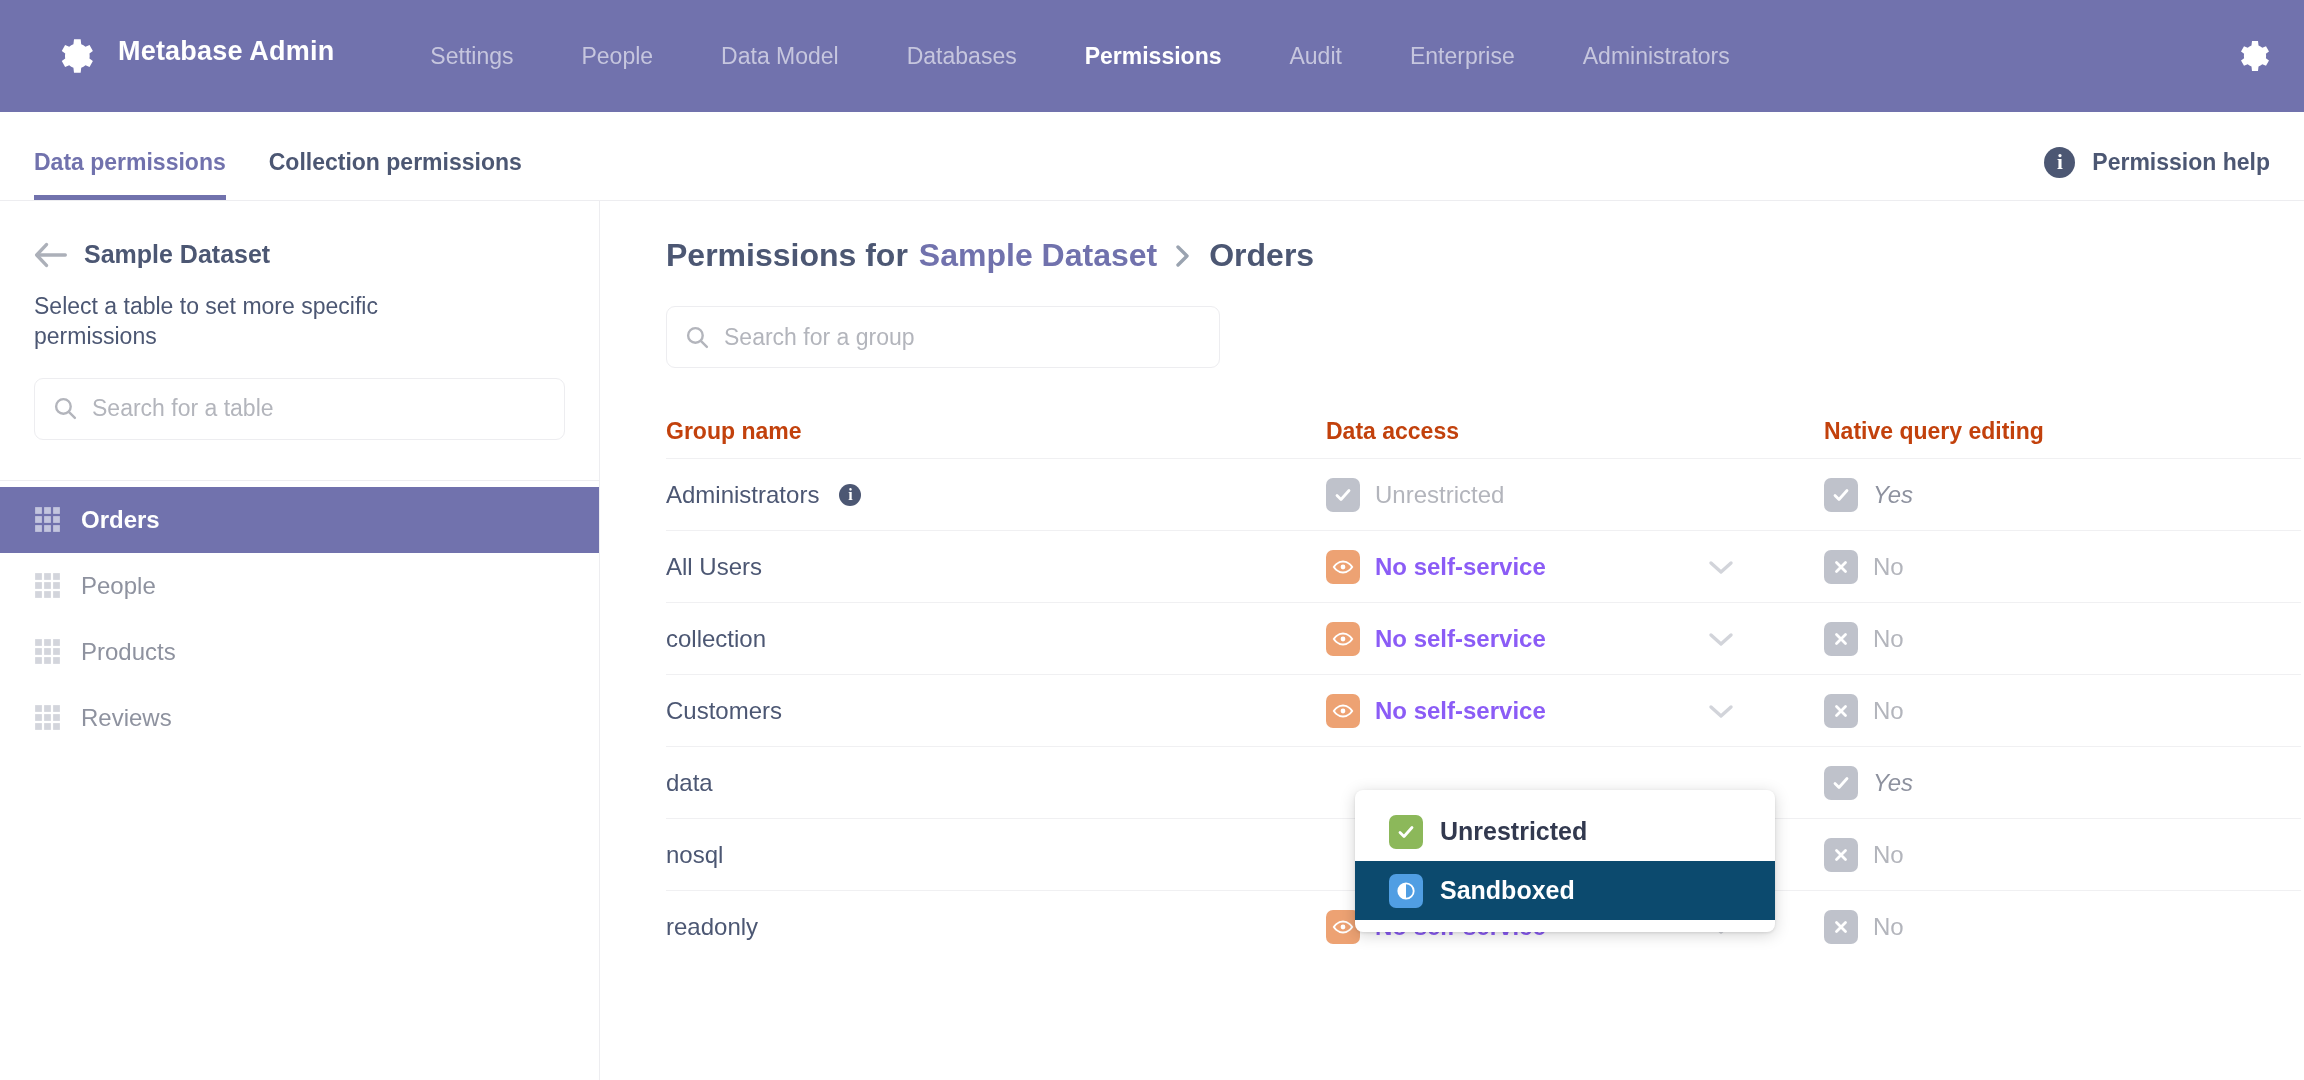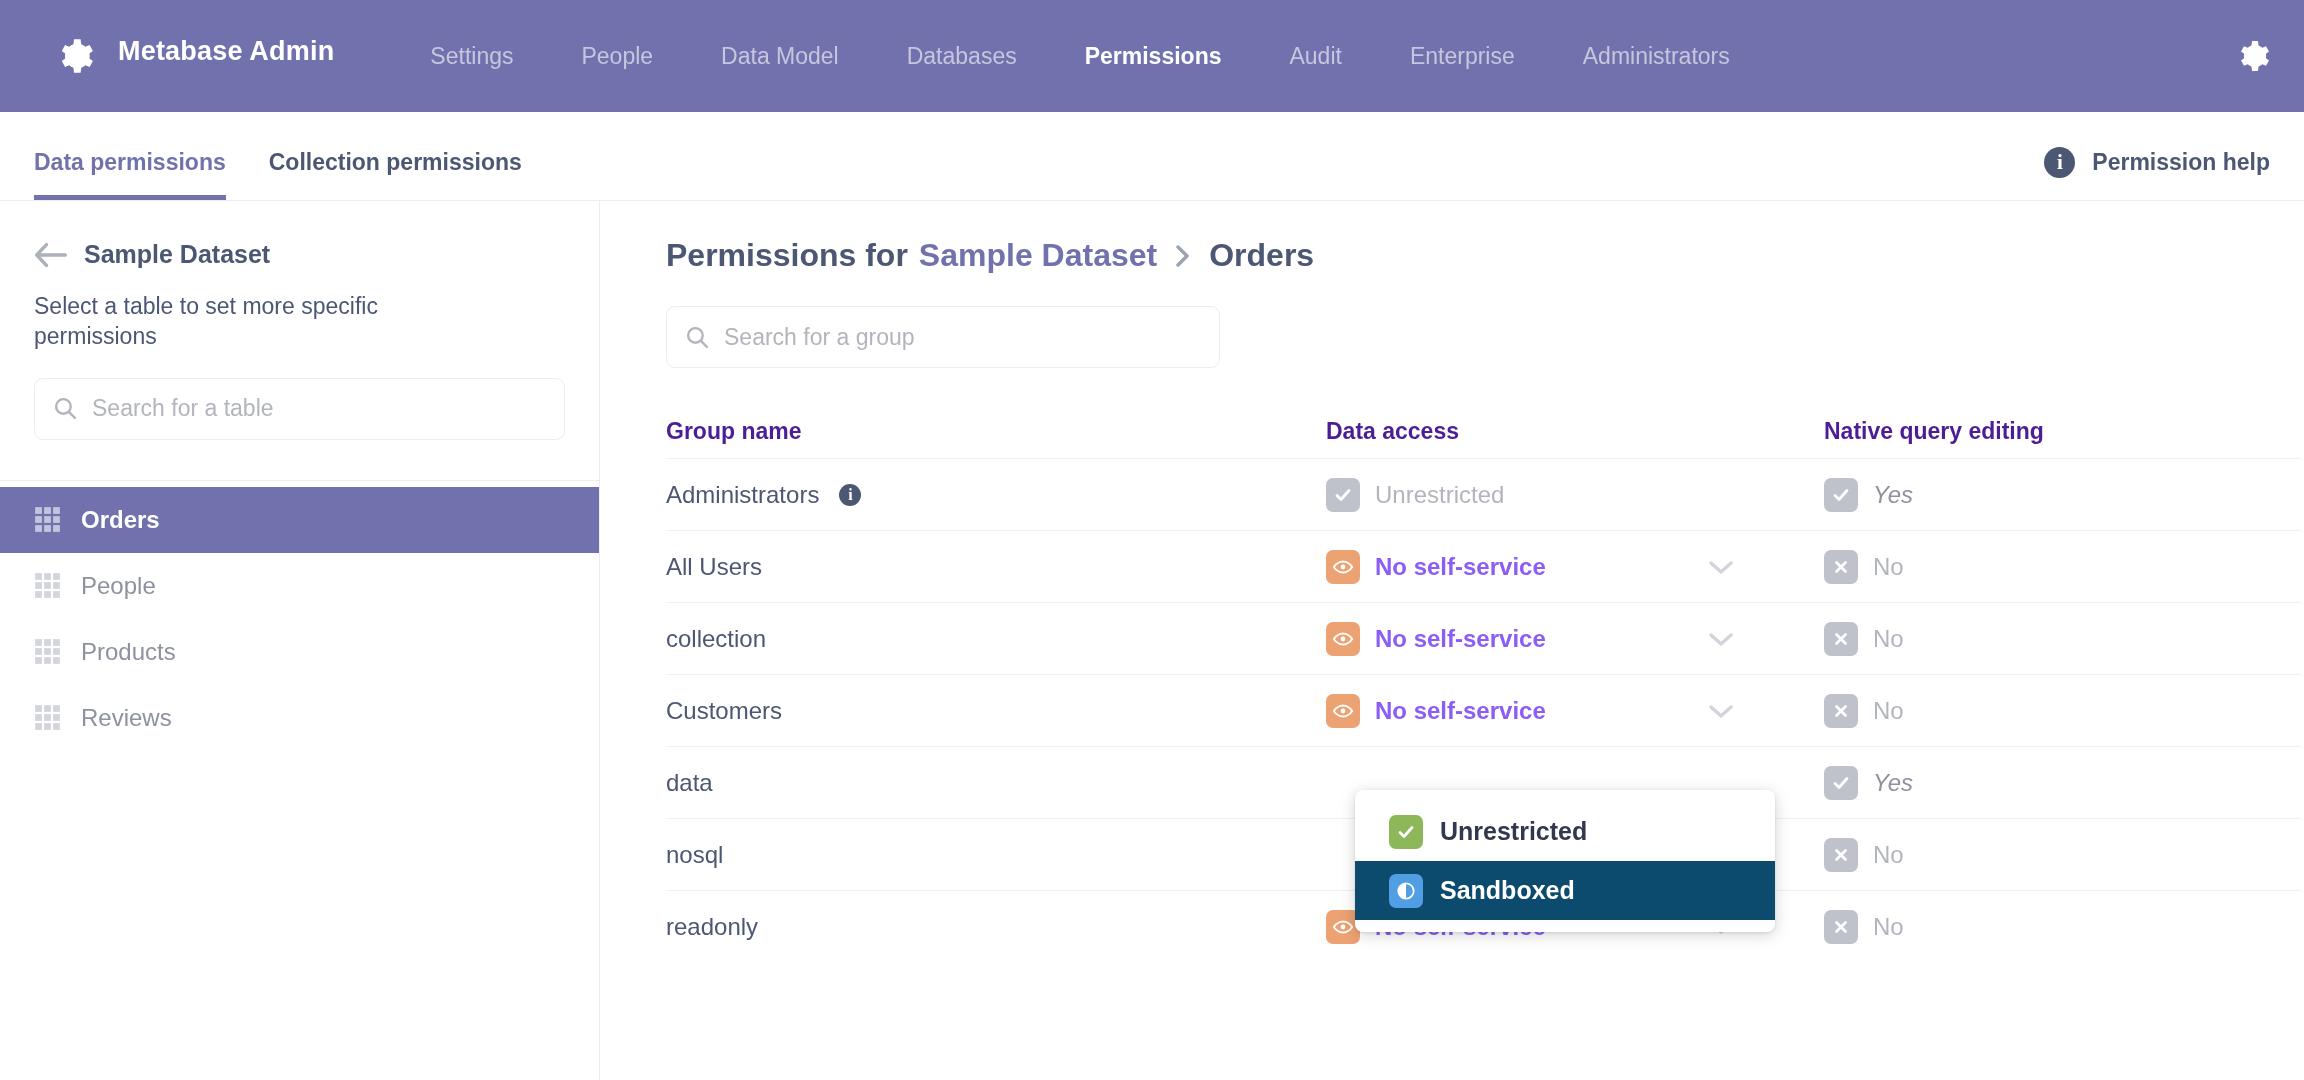--- a/index.html
+++ b/index.html
@@ -151,21 +151,21 @@
     border-radius: 9px;
     display: flex; align-items: center;
     padding: 0 18px; gap: 14px;
     cursor: text;
   }
 
   
   .ptable { margin-top: 36px; width: 1635px; }
   .th-row { display: flex; align-items: center; height: 54px; }
   .th {
-    font-size: 23px; font-weight: bold; color: #4c1d95;
+    font-size: 23px; font-weight: bold; color: #c2410c;
   }
   .col-group { width: 660px; flex: 0 0 660px; }
   .col-access { width: 498px; flex: 0 0 498px; }
   .col-native { width: 420px; flex: 0 0 420px; }
 
   .trow {
     display: flex; align-items: center;
     height: 72px;
     border-top: 1px solid #F0F0F2;
   }

